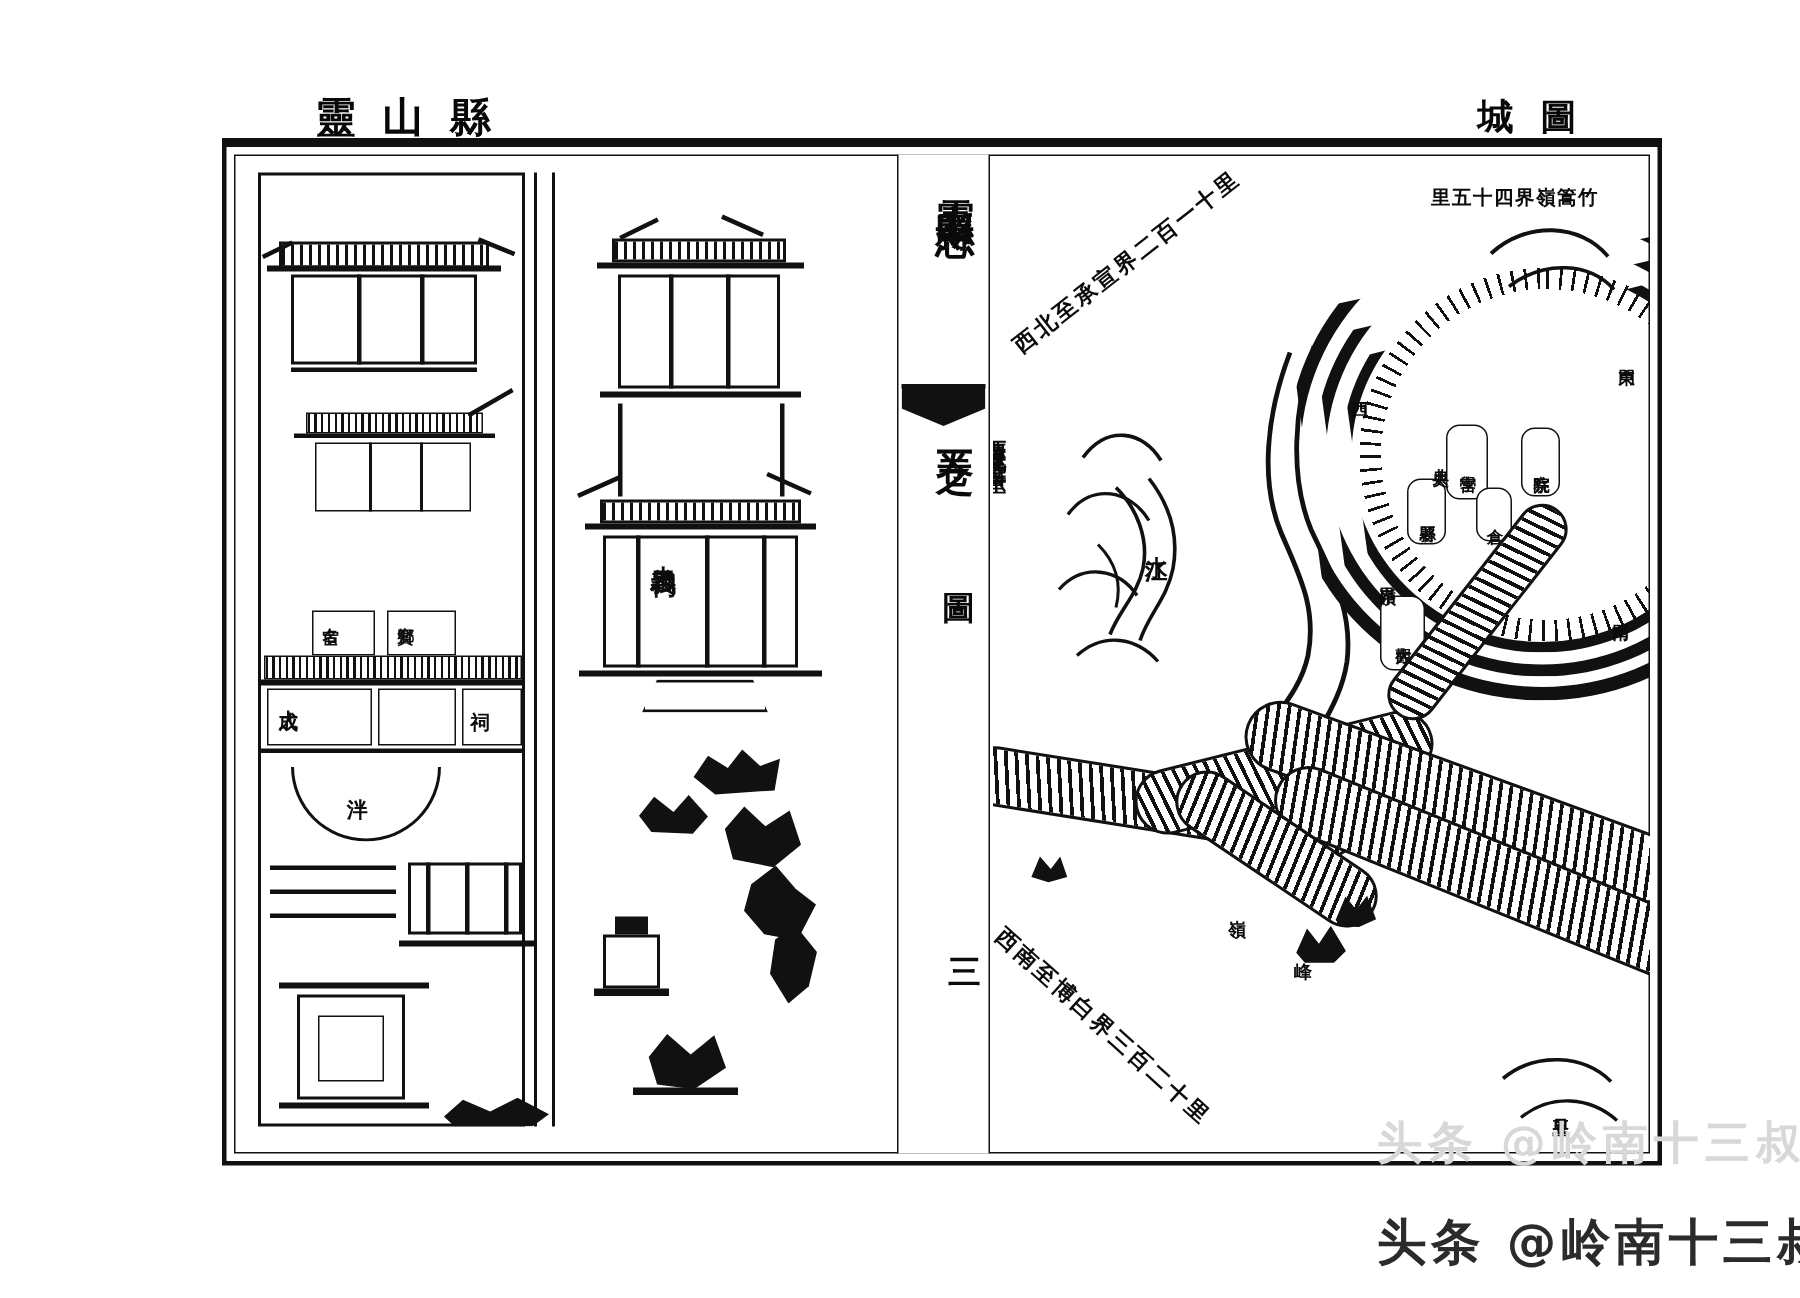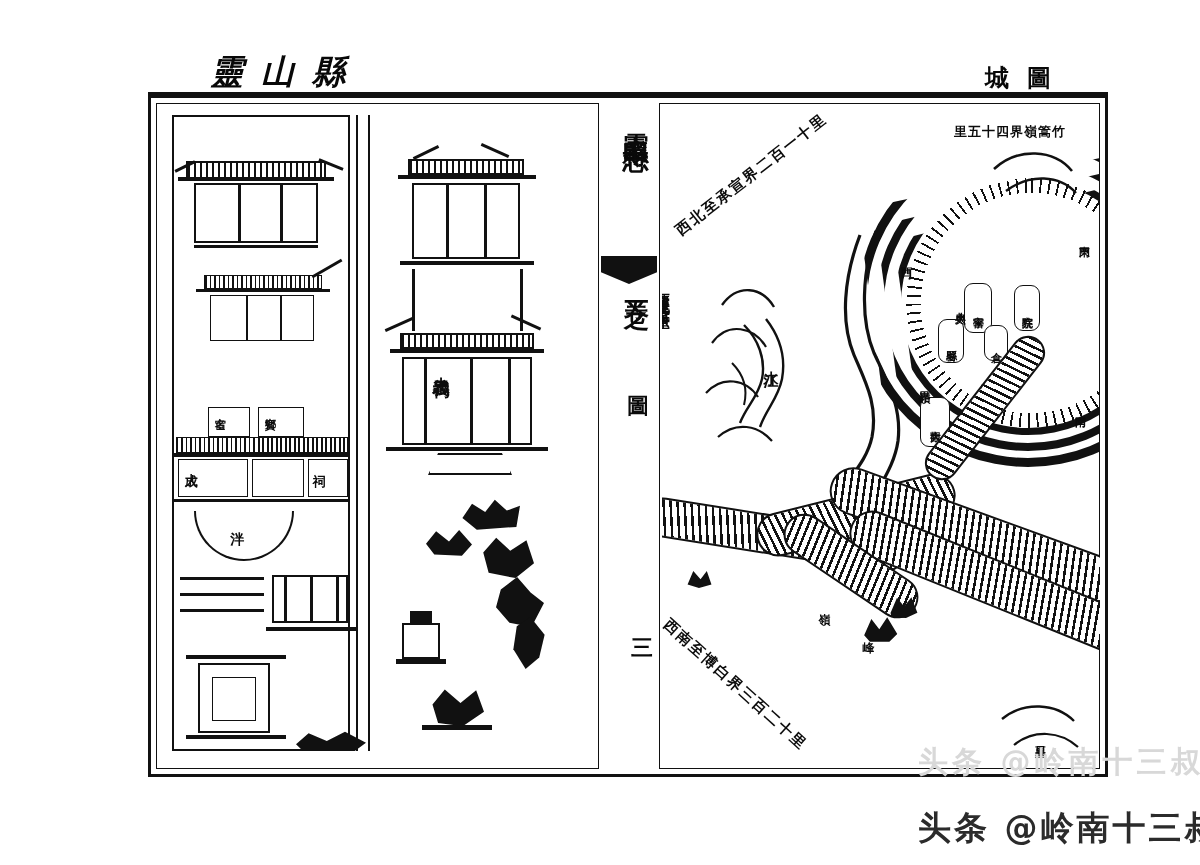--- a/index.html
+++ b/index.html
@@ -12,21 +12,21 @@
                border:3px solid #111;box-sizing:border-box;}
   .frame-inner{position:absolute;left:156px;top:103px;width:944px;height:666px;
                border:1.5px solid #111;box-sizing:border-box;}
 
   
   .head-rule{position:absolute;left:148px;top:92px;width:960px;height:4px;background:#111;}
 
   .head-label{position:absolute;color:#080808;font-weight:bold;
               font-family:"DejaVu Sans","Liberation Sans",sans-serif;
               letter-spacing:18px;white-space:nowrap;}
-  #hdr-left{left:210px;top:50px;font-size:33px;font-style:italic;}
+  #hdr-left{left:210px;top:60px;font-size:27px;}
   #hdr-right{left:985px;top:62px;font-size:24px;}
 
   
   .spine{position:absolute;left:598px;top:103px;width:62px;height:666px;
          border-left:1.5px solid #111;border-right:1.5px solid #111;
          box-sizing:border-box;background:#fff;}
   .spine-col{position:absolute;left:608px;width:42px;
              writing-mode:vertical-rl;text-orientation:upright;
              font-size:26px;font-weight:bold;color:#0a0a0a;line-height:1.08;
              letter-spacing:4px;}

